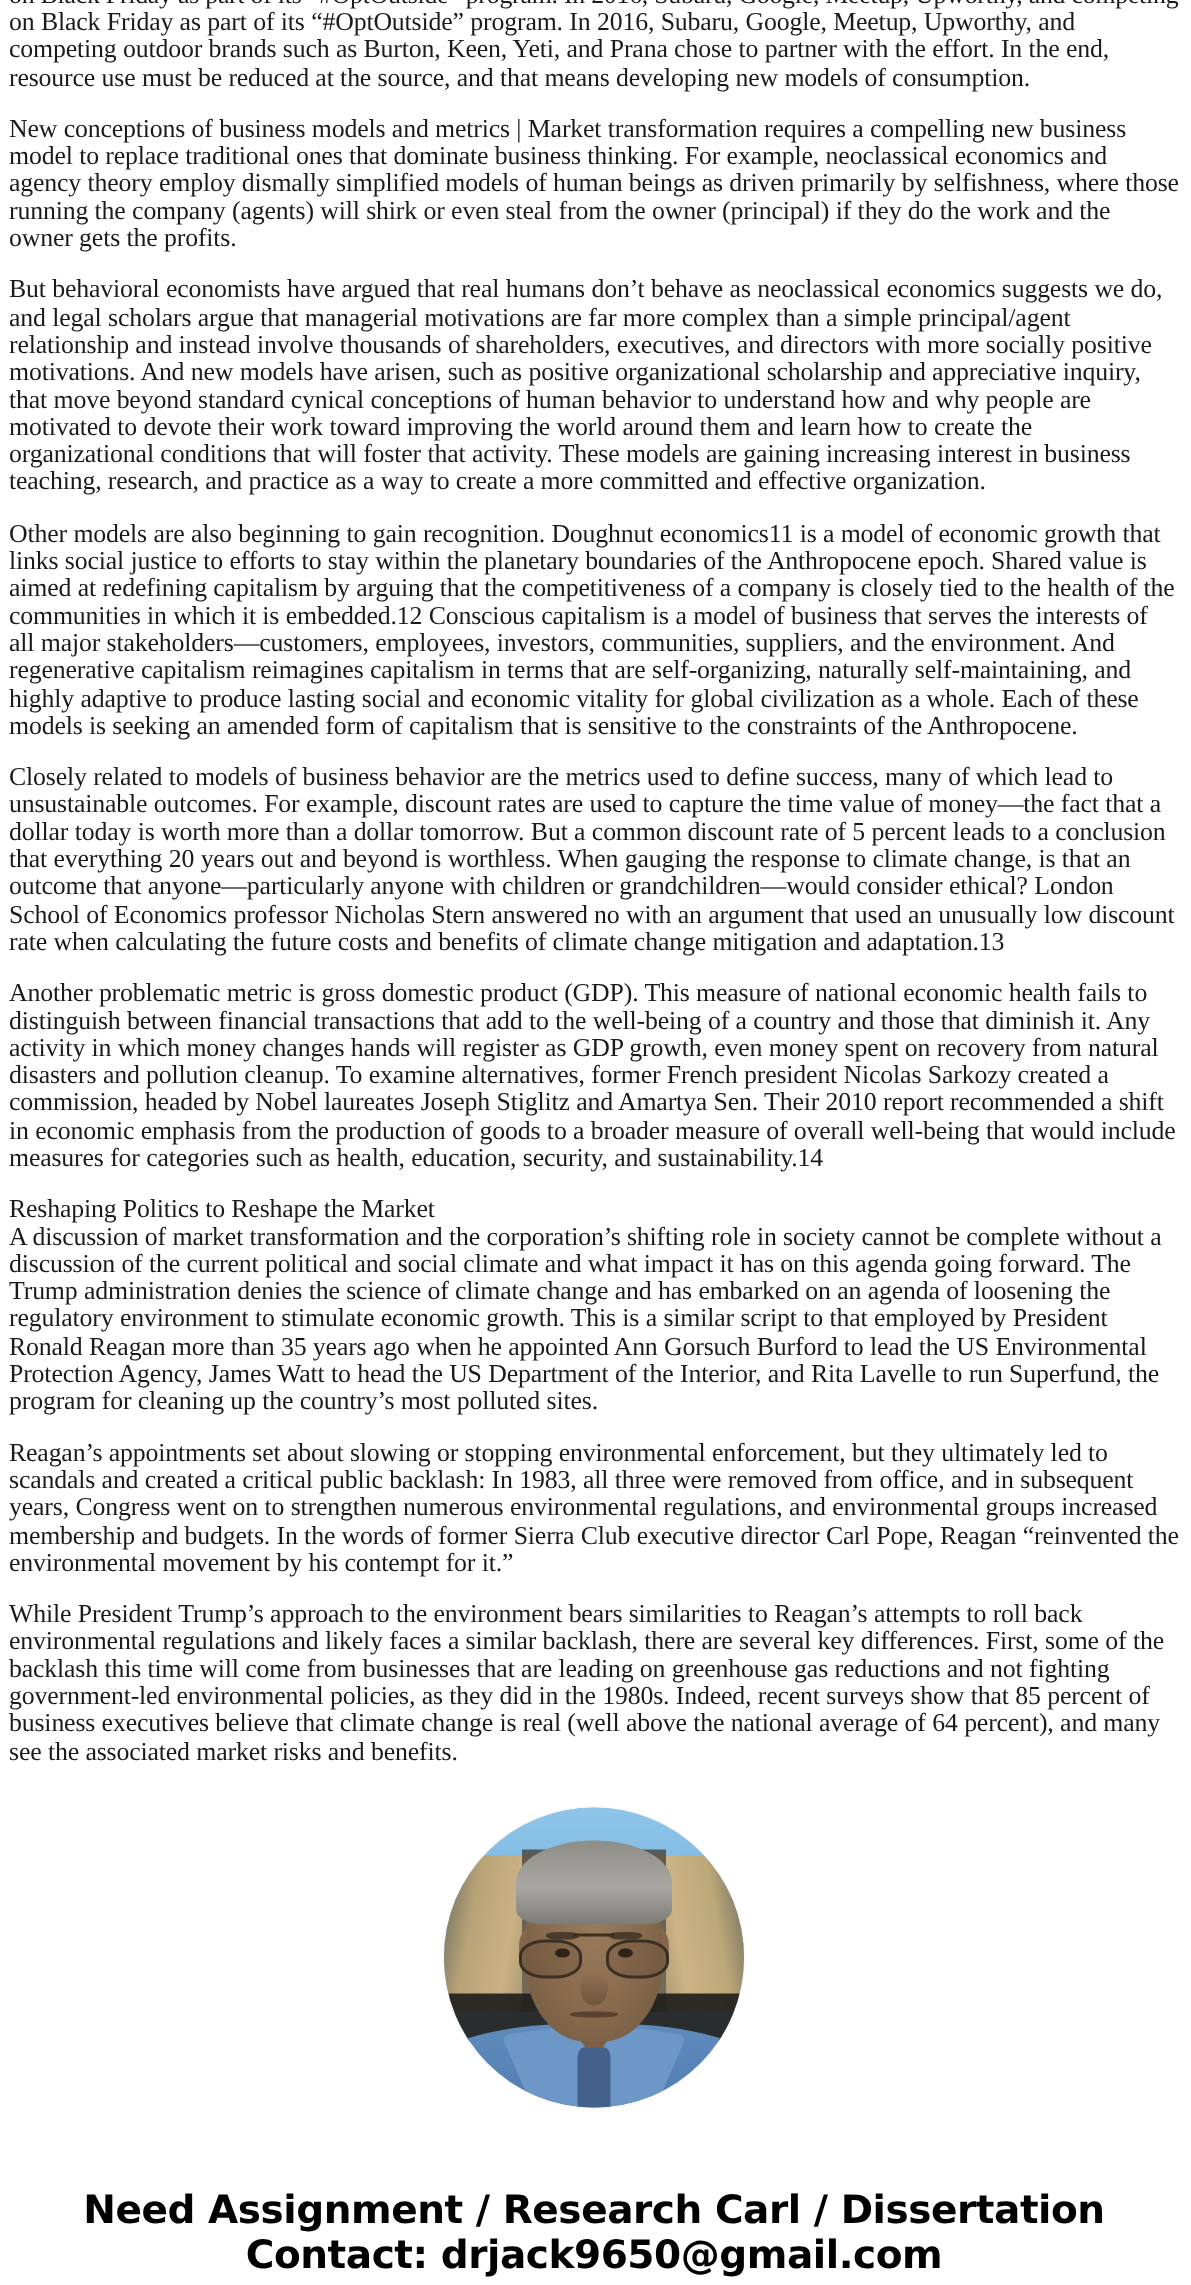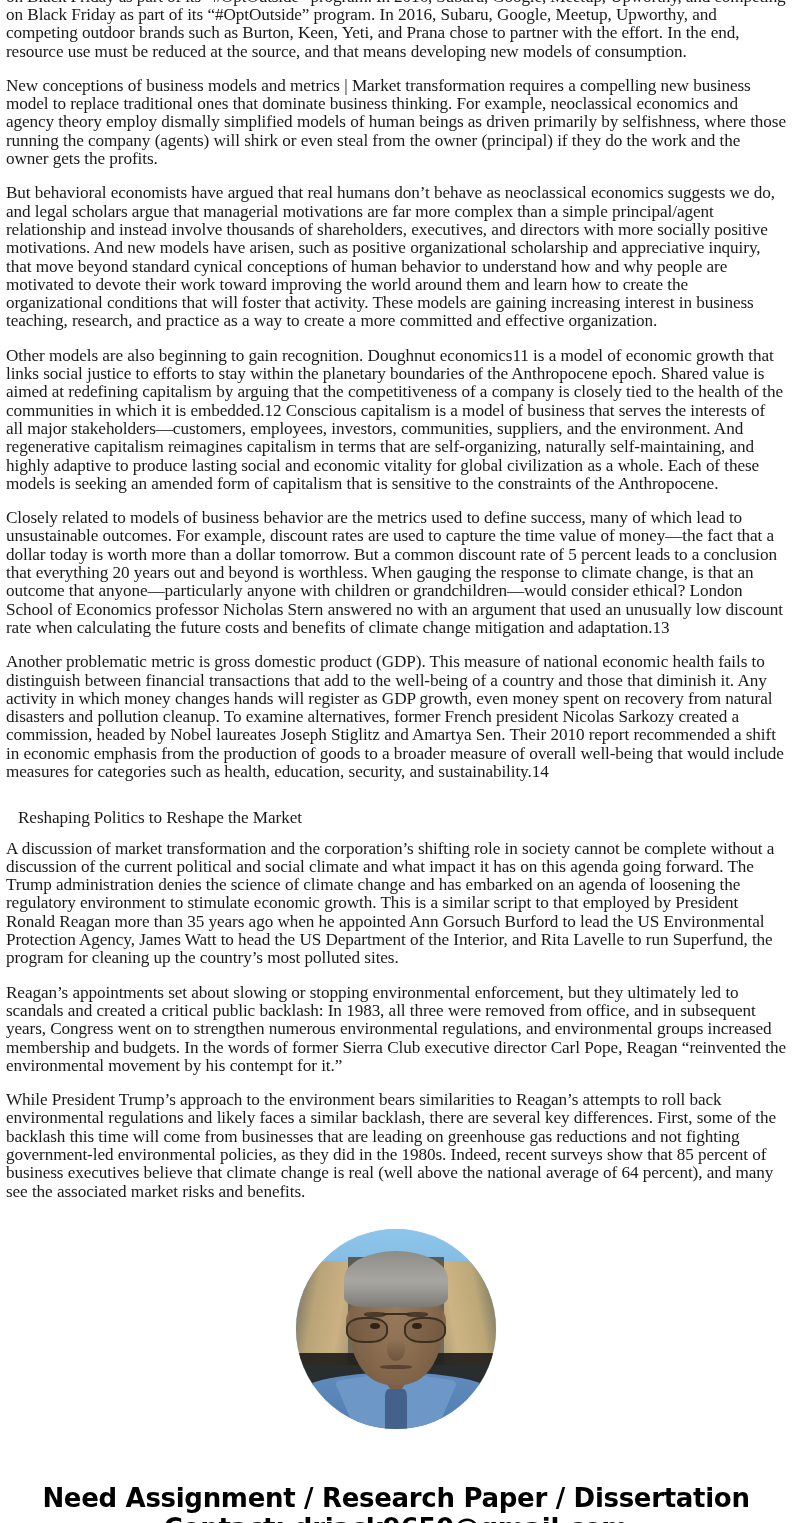--- a/index.html
+++ b/index.html
@@ -54,21 +54,21 @@
 
   .para-gap {
     height: 16px;
   }
 
   .heading-line {
     font-size: 17.2px;
     line-height: 18.3px;
     letter-spacing: -0.1px;
     color: #1a1a1a;
-    margin: 12px;
+    margin: 0;
   }
 
   
   .avatar-block {
     width: 100%;
     display: flex;
     justify-content: center;
     align-items: center;
     margin-top: 28px;
   }
@@ -272,17 +272,17 @@
         <div class="av-lens l"></div>
         <div class="av-lens r"></div>
       </div>
       <div class="av-bridge"></div>
       <div class="av-nose"></div>
       <div class="av-mouth"></div>
     </div>
   </div>
 
   <div class="promo">
-    <span class="l1">Need Assignment / Research Paper / Dissertation</span>
+    <span class="l1">Need Assignment / Research Carl / Dissertation</span>
     <span class="l3">Contact: drjack9650@gmail.com</span>
   </div>
 
 </div>
 
 </body></html>

